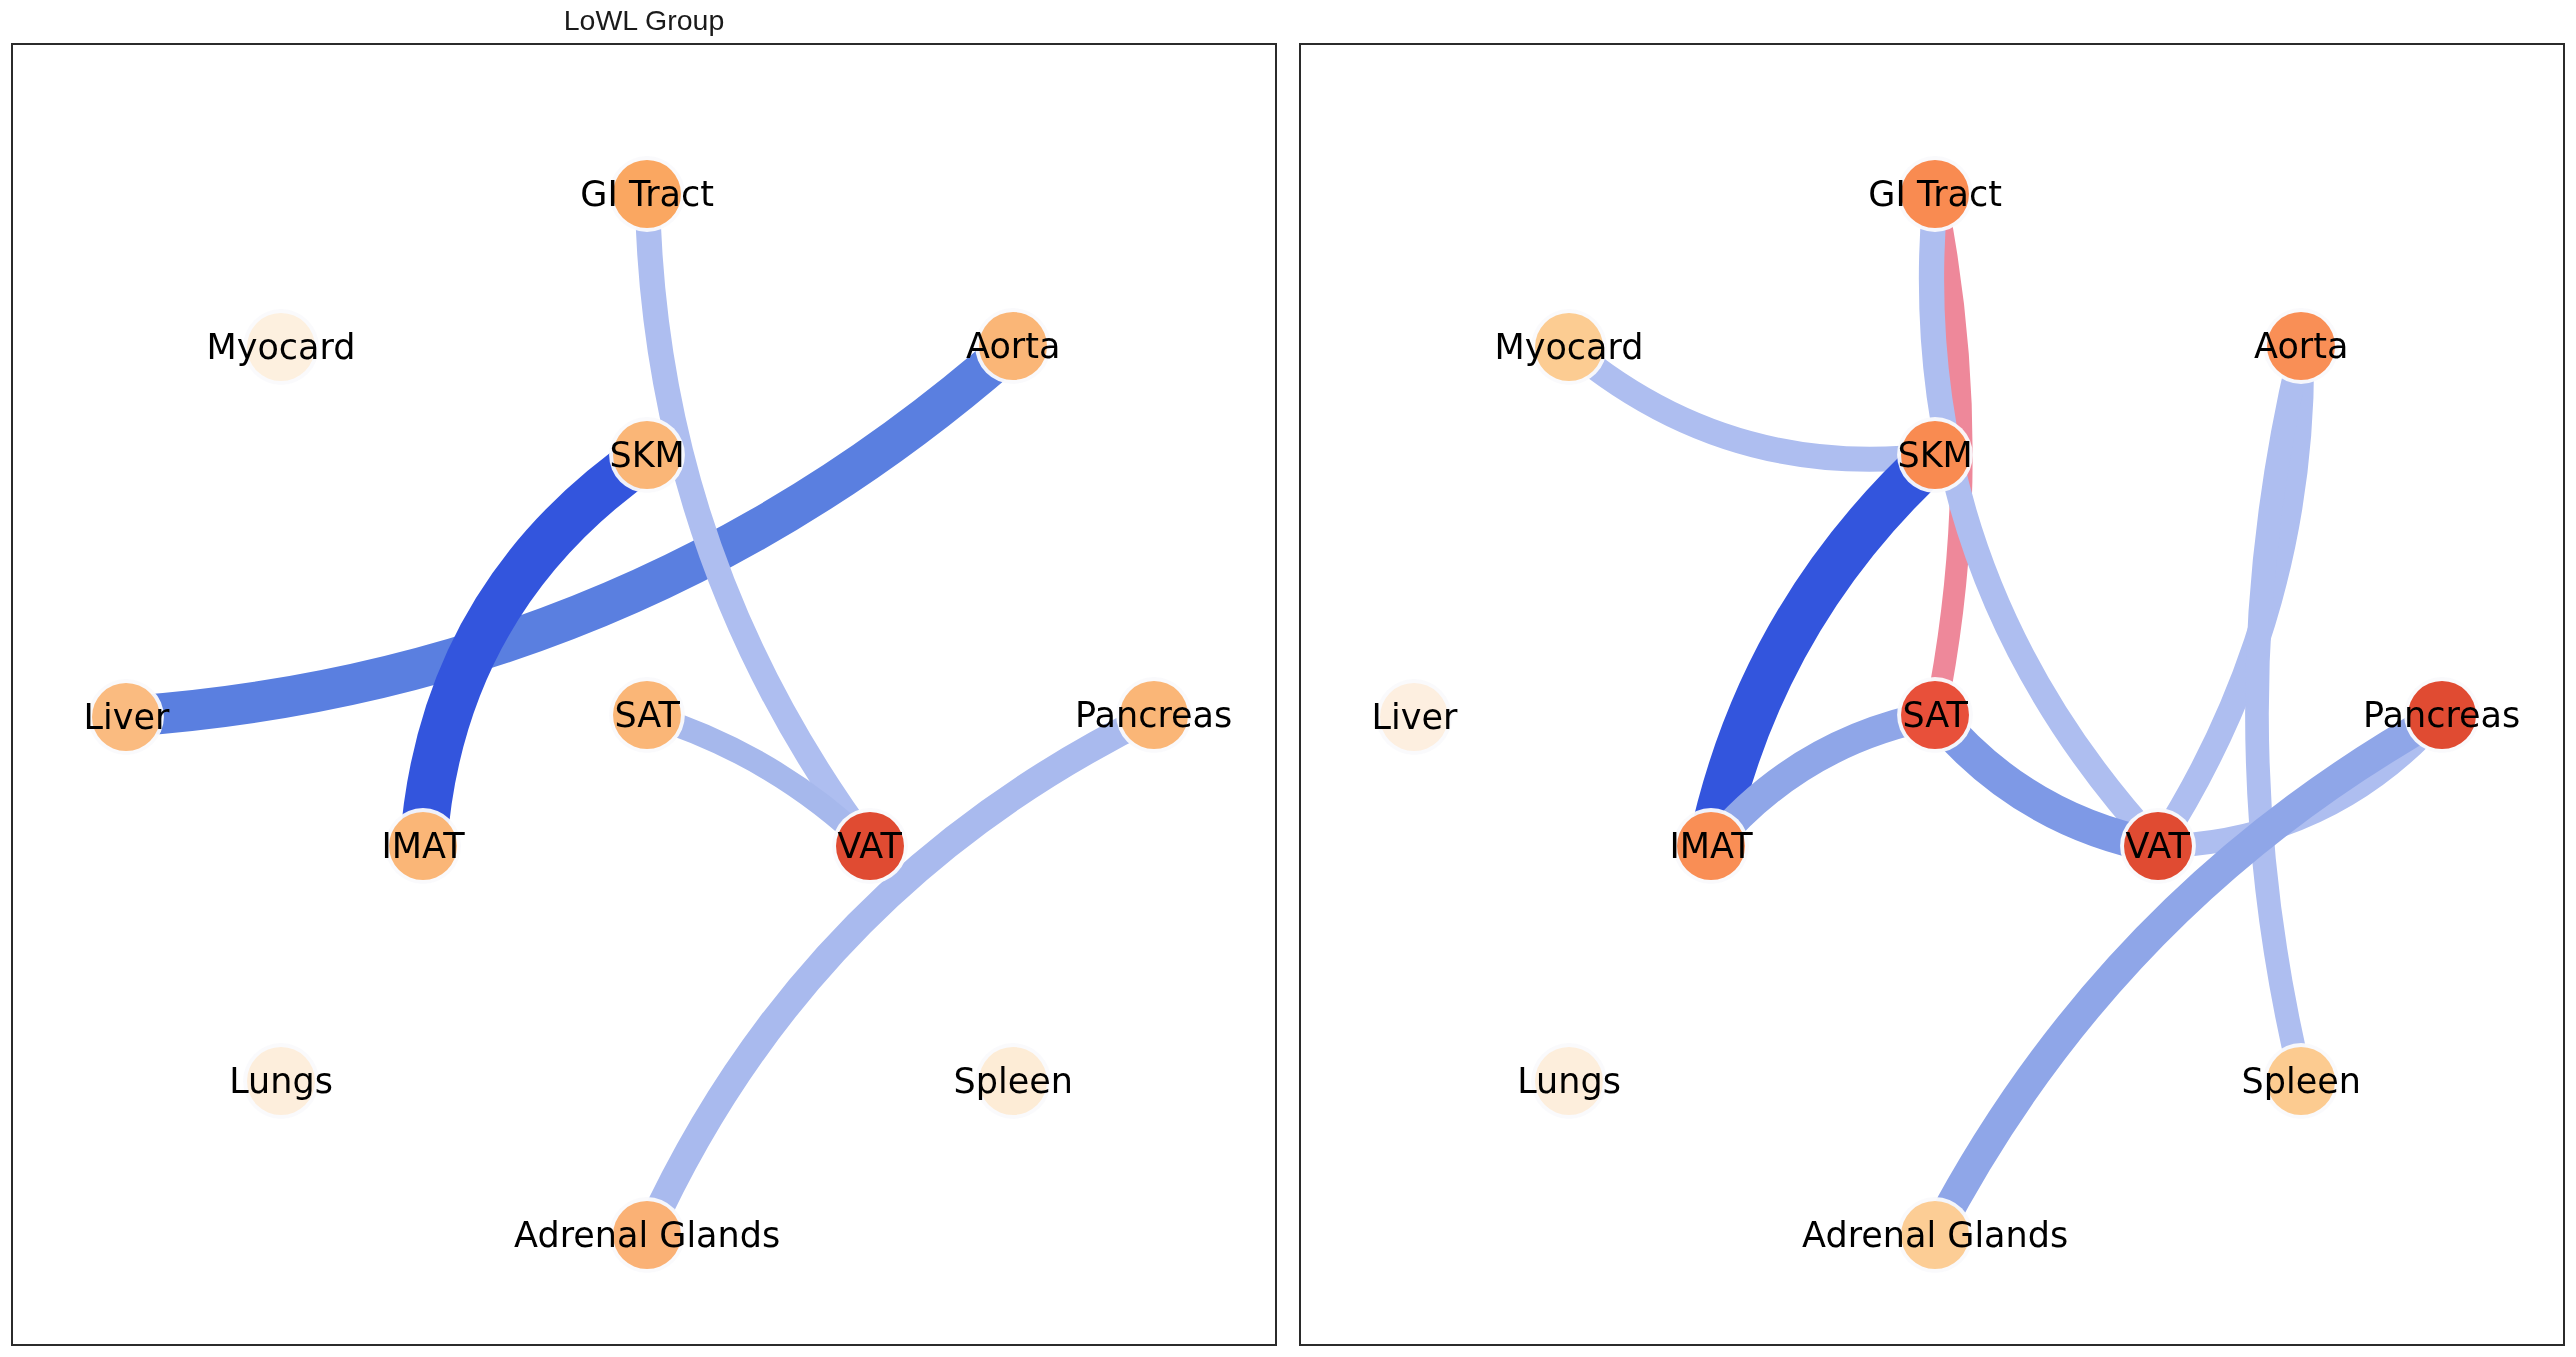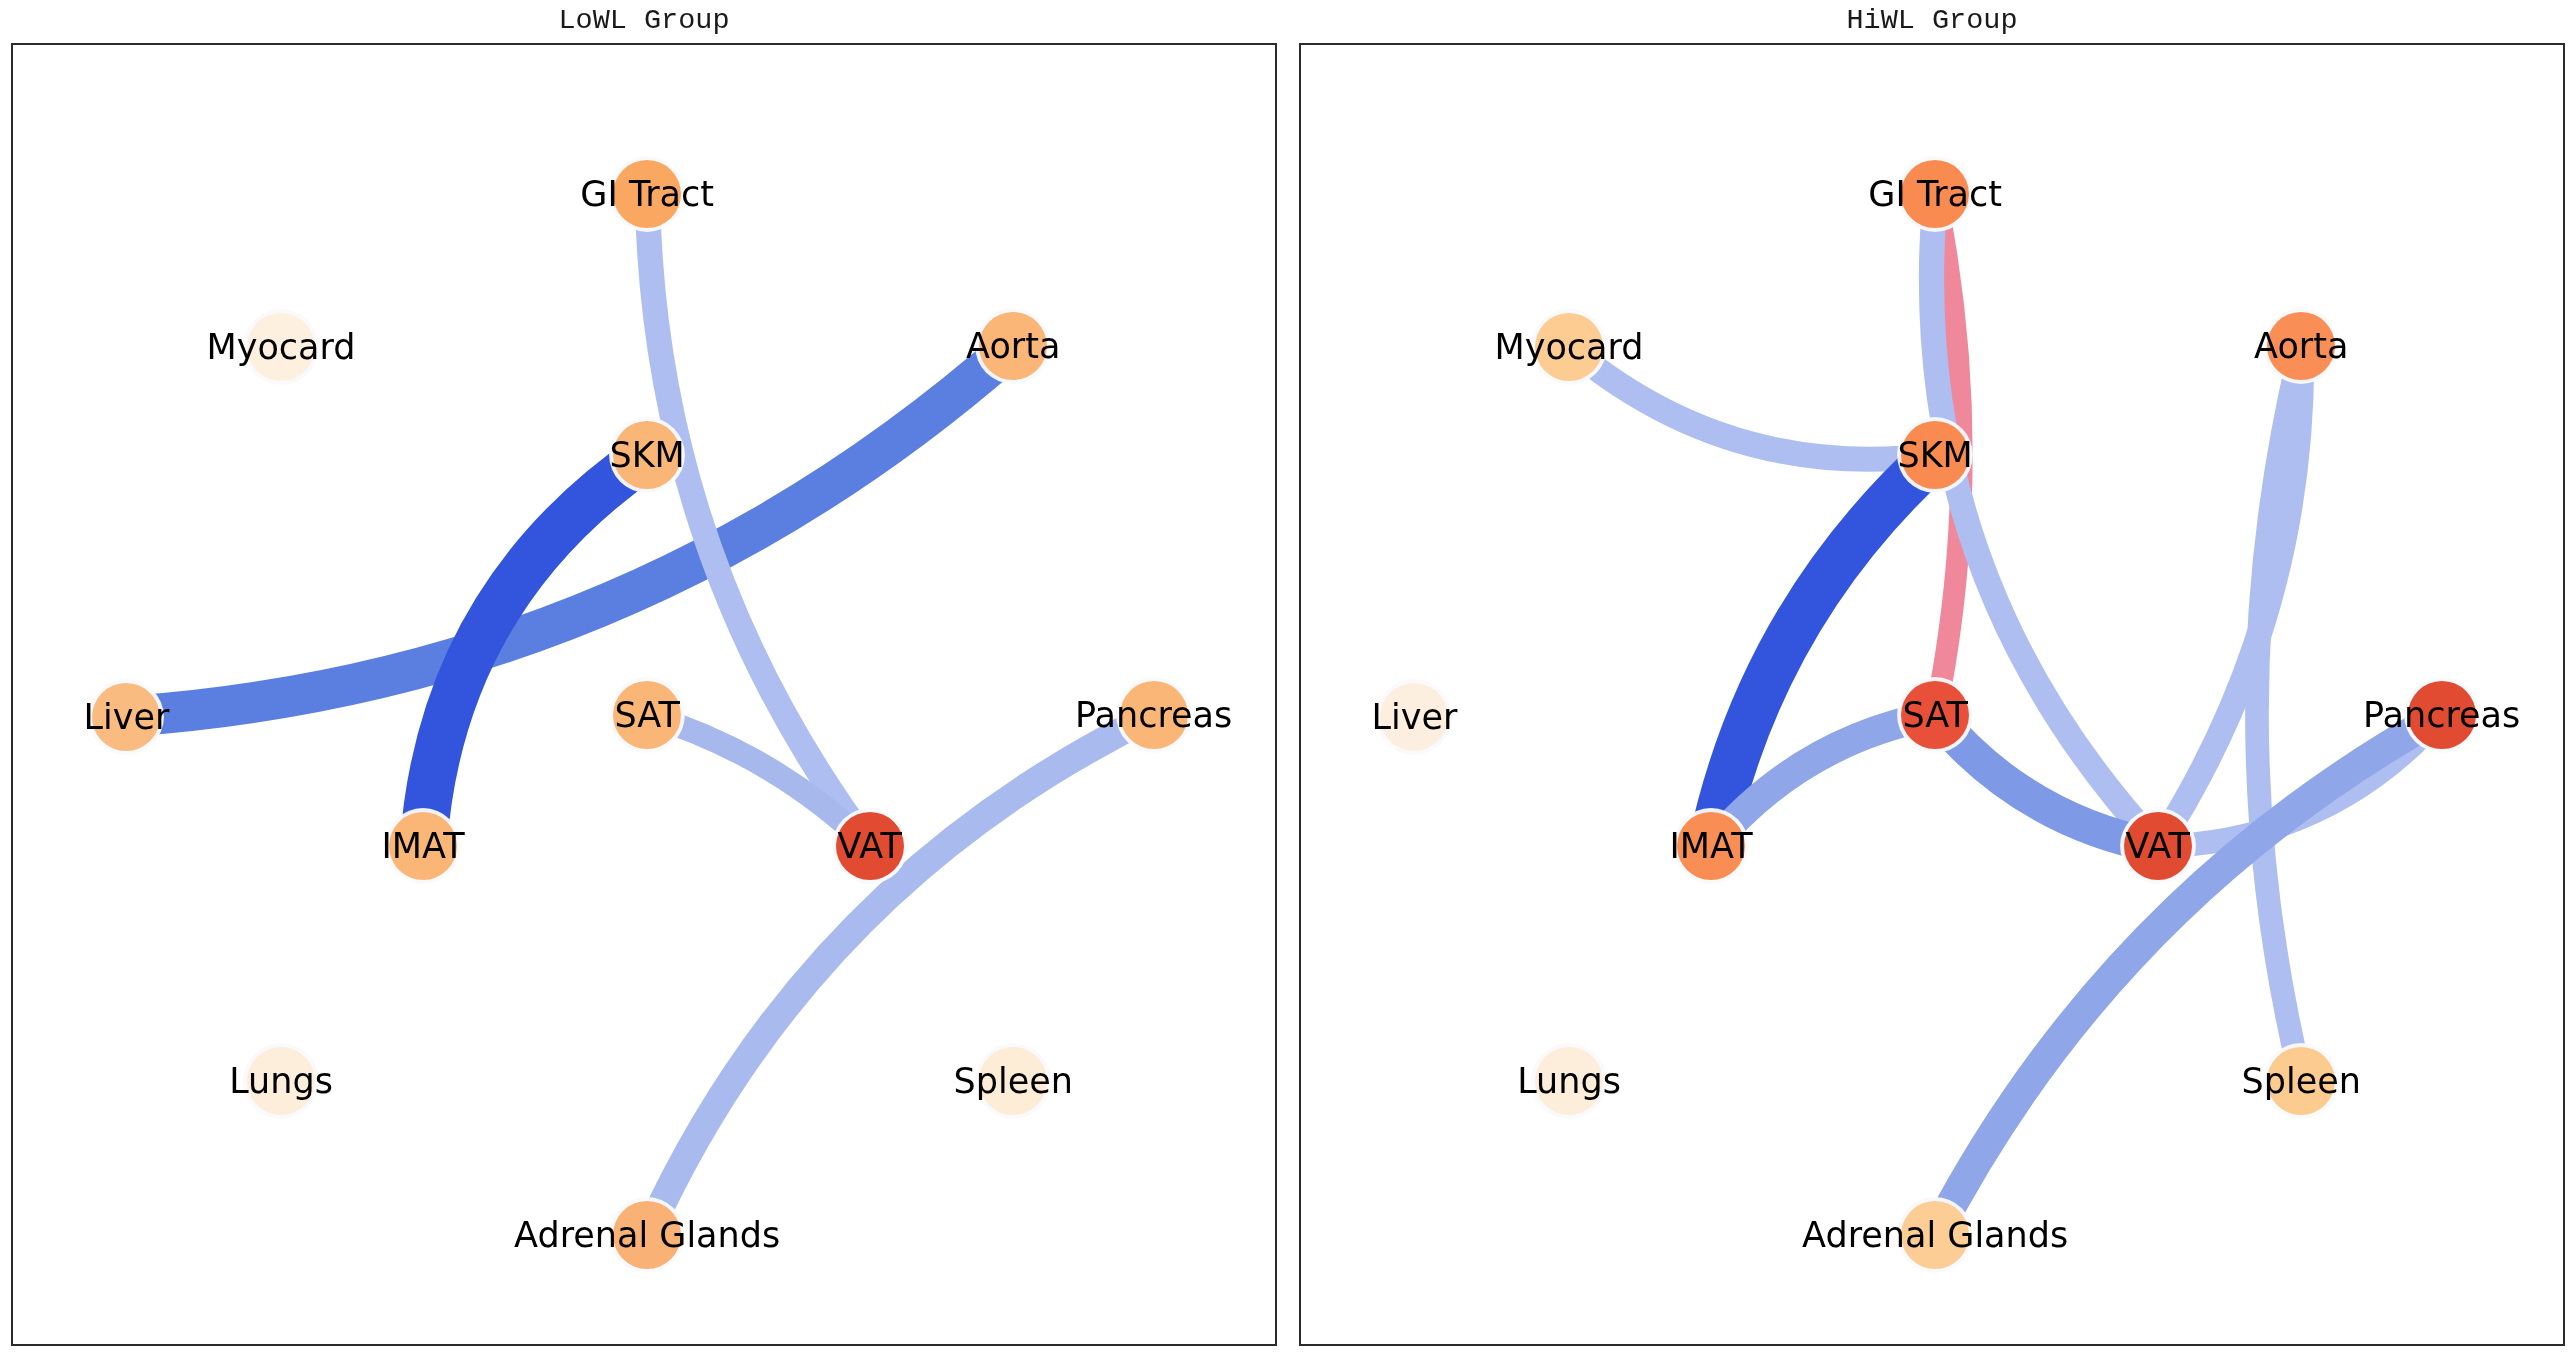--- a/index.html
+++ b/index.html
@@ -1,20 +1,20 @@
 <!DOCTYPE html>
 <html style="font-size:12.3px"><head>
 <meta charset="utf-8">
 <style>
   html,body{margin:0;padding:0;background:#ffffff;}
   body{width:2576px;height:1357px;font-family:"DejaVu Sans",sans-serif;overflow:hidden;}
   .figure{position:relative;width:2576px;height:1357px;background:#fff;display:flex;}
   .panel{position:relative;flex:1 1 0;height:1357px;box-sizing:border-box;}
   .panel-title{position:absolute;left:0;right:0;top:3.1px;height:35px;line-height:35px;
-    text-align:center;font-size:28.5px;color:#1a1a1a;font-family:Liberation Mono, monospace;}
+    text-align:center;font-size:28.5px;color:#1a1a1a;font-family:Liberation Sans, sans-serif;}
   .axes{position:absolute;left:10.8px;right:10.8px;top:43px;bottom:10.8px;
     border:2.3px solid #2b2b2b;background:#ffffff;box-sizing:border-box;overflow:hidden;}
   .graph-svg{position:absolute;left:0;top:0;width:100%;height:100%;display:block;}
   .node-group{position:absolute;left:0;top:0;width:100%;height:100%;pointer-events:none;}
   .node{position:absolute;transform:translate(-50%,-50%);border-radius:50%;
     display:flex;align-items:center;justify-content:center;pointer-events:auto;
     box-shadow:0 0 0 3.9px rgba(250,250,252,0.95);}
   .node-label{position:absolute;left:50%;top:50%;transform:translate(-50%,-50%);
     white-space:nowrap;font-size:35px;color:#000000;font-family:"DejaVu Sans",sans-serif;
     pointer-events:none;}
@@ -67,21 +67,20 @@
           <div class="node" style="left: 79.25%; top: 79.759%; width: 68px; height: 68px; background: rgb(253, 236, 214);">
             <span class="node-label">Spleen</span>
           </div>
           <div class="node" style="left: 50.25%; top: 91.5663%; width: 68px; height: 68px; background: rgb(250, 177, 117);">
             <span class="node-label">Adrenal Glands</span>
           </div>
         </div>
     </div>
   </div>
   <div class="panel">
-    <div class="panel-title">HiWL Group</div>
     <div class="axes">
       <svg class="graph-svg" viewBox="0 0 800 830" preserveAspectRatio="none">
           <path d="M 402 95 Q 435.3 261.5 402 428" stroke="#EE889A" stroke-width="14" fill="none" stroke-linecap="round"></path>
           <path d="M 402 95 Q 380.76 334.52 543 512" stroke="#AEBEF0" stroke-width="16" fill="none" stroke-linecap="round"></path>
           <path d="M 170 193 Q 270.82 278.54 402 262" stroke="#AEBEF0" stroke-width="16" fill="none" stroke-linecap="round"></path>
           <path d="M 402 262 Q 291 364.28 260 512" stroke="#3355DD" stroke-width="30" fill="none" stroke-linecap="round"></path>
           <path d="M 402 428 Q 315.88 444.44 260 512" stroke="#8FA6E8" stroke-width="19" fill="none" stroke-linecap="round"></path>
           <path d="M 402 428 Q 457.38 495.38 543 512" stroke="#7E99E6" stroke-width="22" fill="none" stroke-linecap="round"></path>
           <path d="M 634 192 Q 636.5 365.65 543 512" stroke="#AEBEF0" stroke-width="16" fill="none" stroke-linecap="round"></path>
           <path d="M 634 192 Q 577.6 427 634 662" stroke="#AEBEF0" stroke-width="15" fill="none" stroke-linecap="round"></path>

